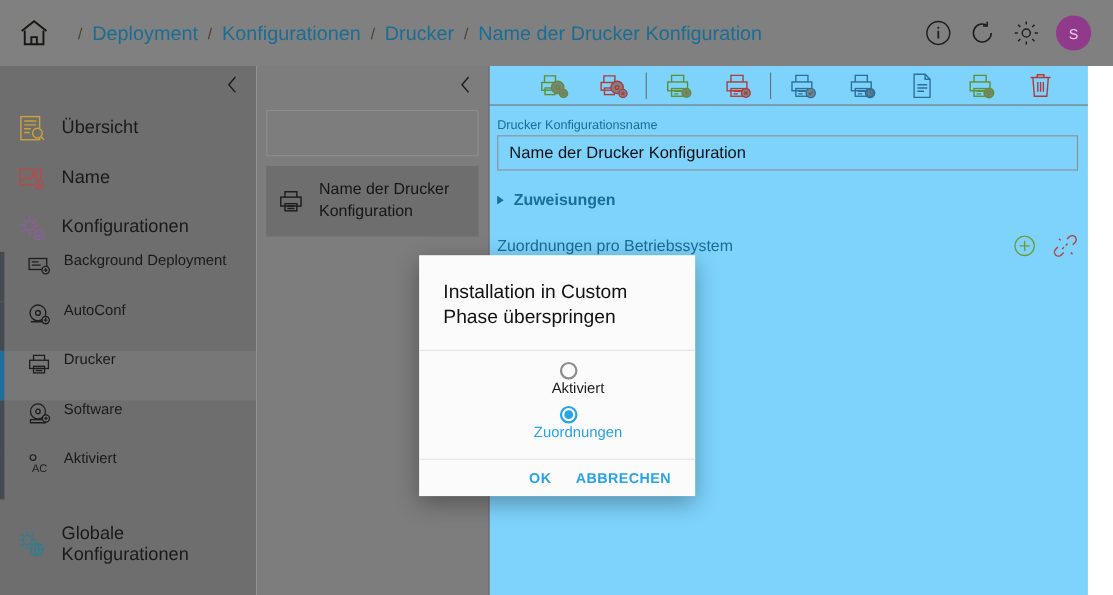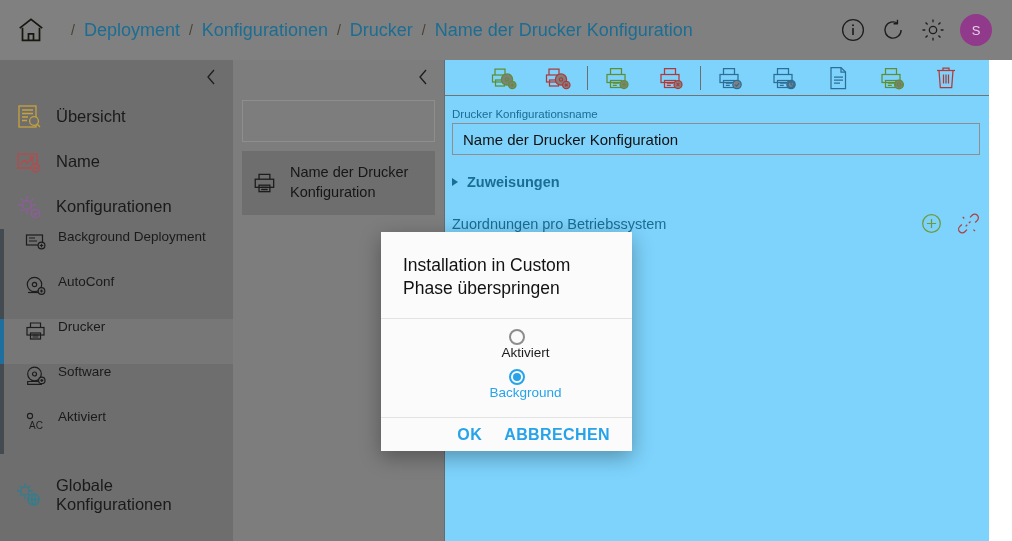--- a/index.html
+++ b/index.html
@@ -189,21 +189,21 @@
     background: #27a3ea;
   }
   .radio-row .lbl { margin-left: 18px; font-size: 13.5px; color: #1d1d1d; }
   .radio-row.selected .lbl { color: #27a3ea; }
   .dlg-actions {
     flex: 1; display: flex; align-items: center; justify-content: flex-end;
     padding-right: 22px; gap: 22px;
   }
   .dlg-btn {
     background: none; border: none; cursor: pointer;
-    color: #27a3ea; font-size: 16px; font-weight: bold;
+    color: #27a3ea; font-size: 13px; font-weight: bold;
     letter-spacing: 0.4px;
     font-family: "Liberation Sans", sans-serif;
   }
   
 </style>
 </head>
 <body>
 
 <div id="app">
 
@@ -513,21 +513,21 @@
 
   <div class="dialog">
     <div class="dlg-title">Installation in Custom Phase überspringen</div>
     <div class="dlg-body">
       <div class="radio-row">
         <div class="radio"></div>
         <span class="lbl">Aktiviert</span>
       </div>
       <div class="radio-row selected">
         <div class="radio sel"></div>
-        <span class="lbl">Background</span>
+        <span class="lbl">Zuordnungen</span>
       </div>
     </div>
     <div class="dlg-actions">
       <button class="dlg-btn">OK</button>
       <button class="dlg-btn">ABBRECHEN</button>
     </div>
   </div>
 
 </div>
 

